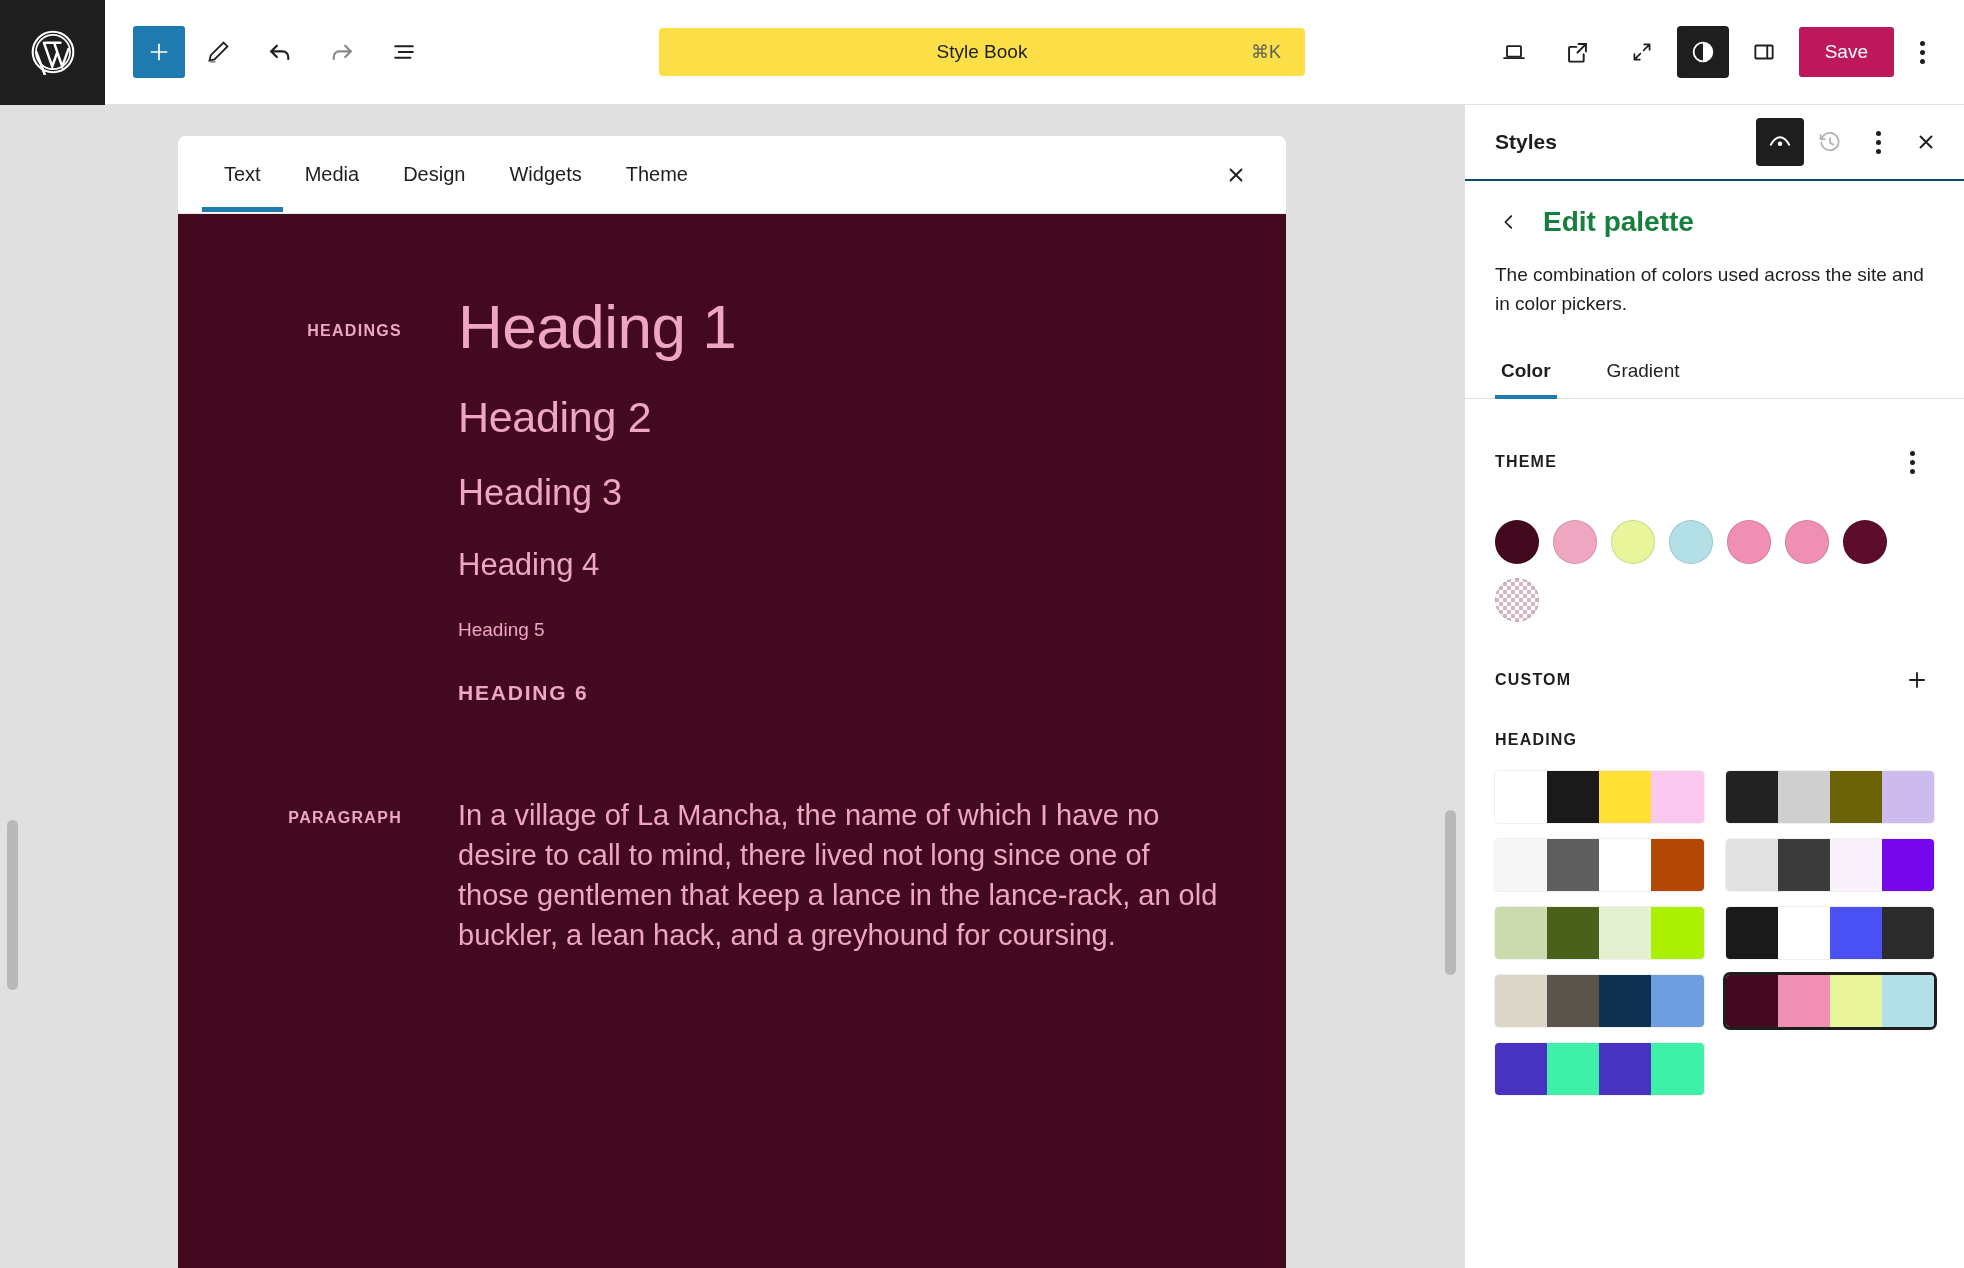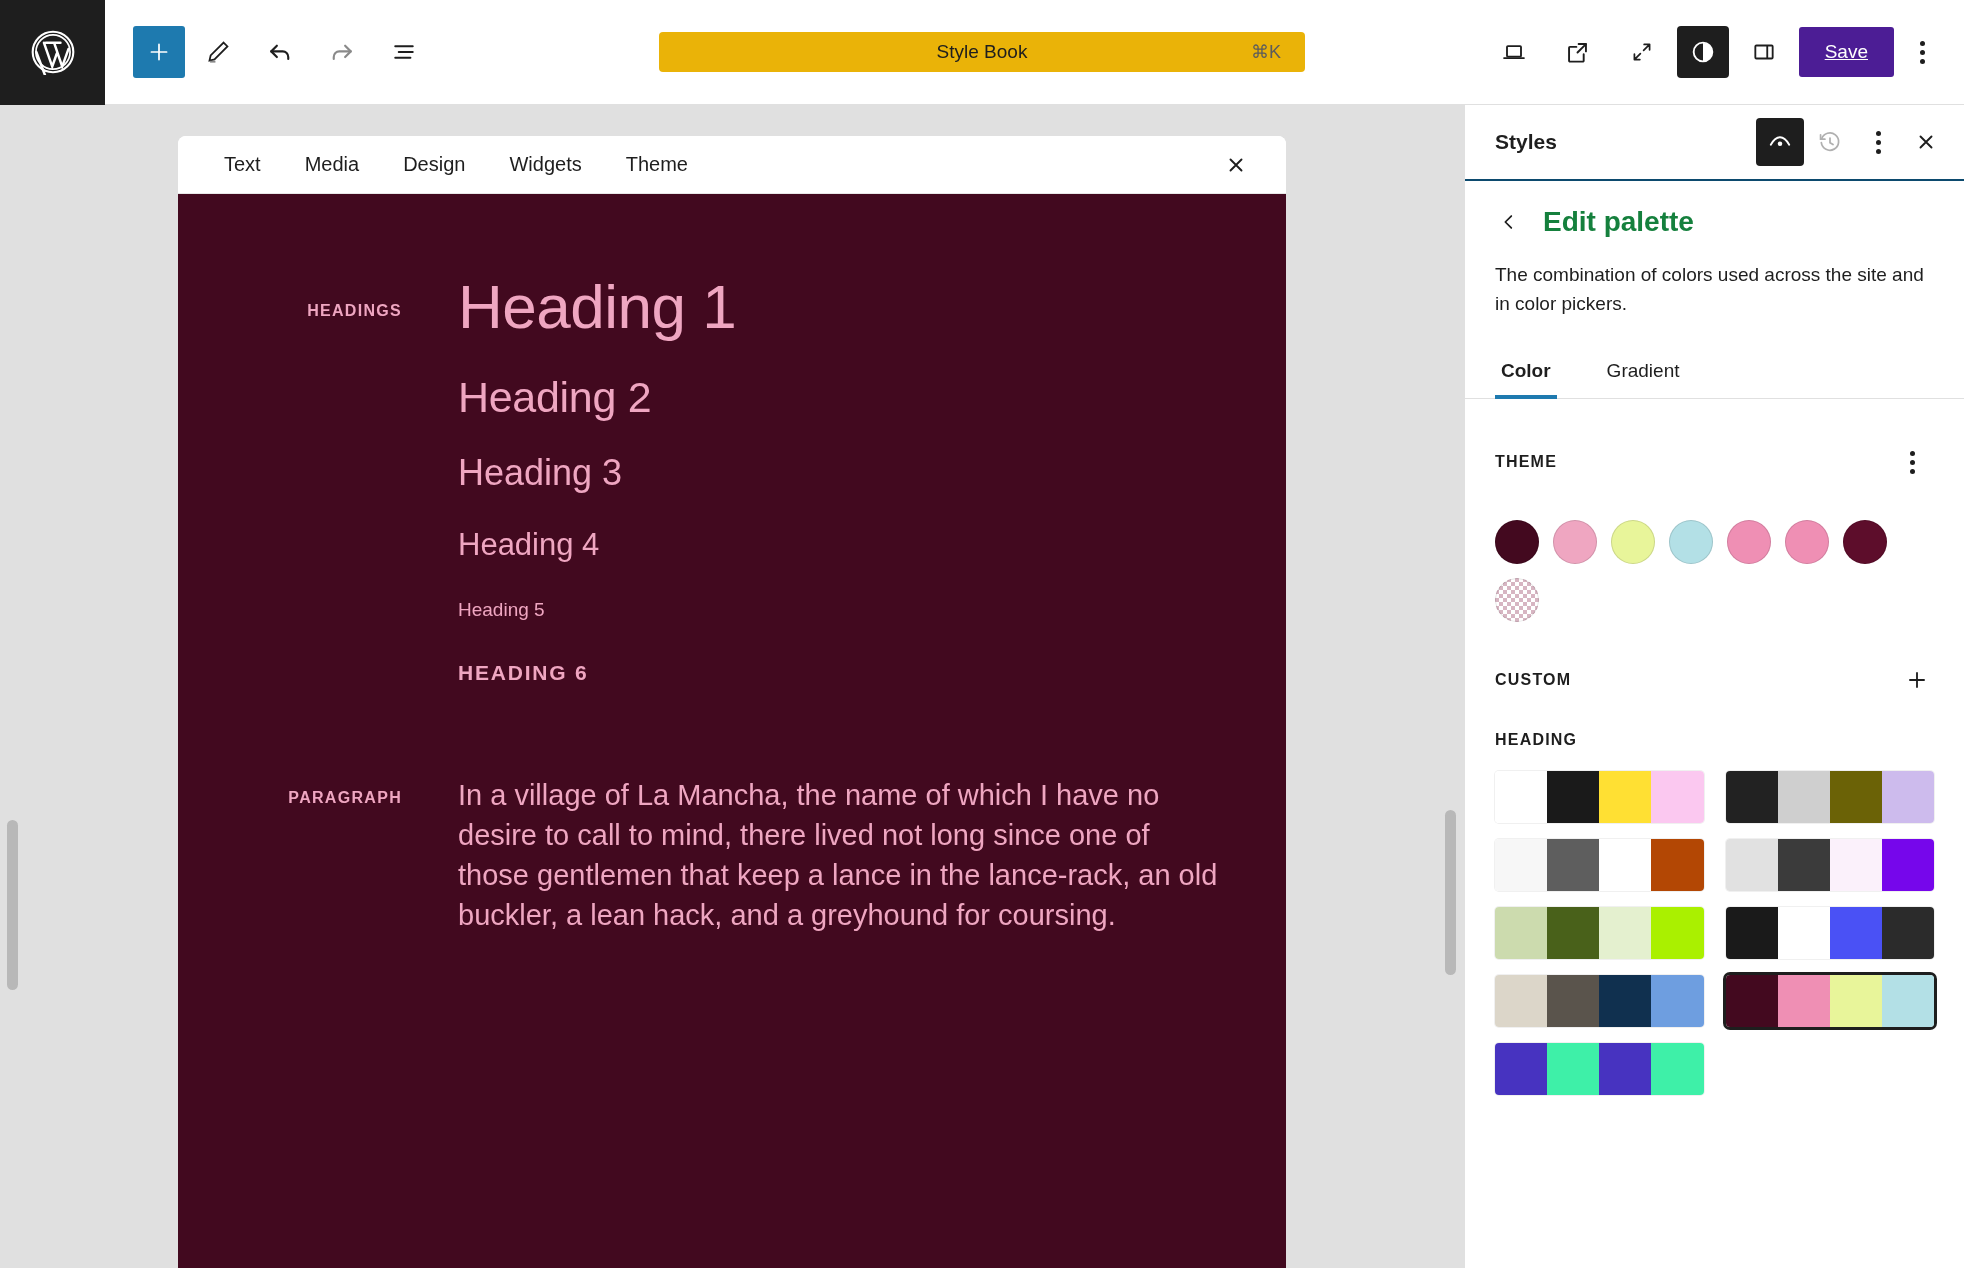--- a/index.html
+++ b/index.html
@@ -31,38 +31,37 @@
     border-radius: 4px; background: none; border: none; cursor: pointer;
   }
   .tb-btn.primary { background: #1e7aaf; width: 52px; height: 52px; border-radius: 3px; }
   .tb-btn svg { display: block; }
 
   .tb-center {
     position: absolute; left: 50%; transform: translateX(-50%);
     width: 646px;
   }
   .cmd-bar {
-    height: 40px; background: #eab308; border-radius: 4px;
+    height: 48px; background: #fde047; border-radius: 4px;
     display: flex; align-items: center; justify-content: center;
     position: relative; cursor: pointer;
   }
   .cmd-bar .cmd-title { font-size: 19px; color: #1e1e1e; }
   .cmd-bar .cmd-shortcut {
     position: absolute; right: 24px; font-size: 18px; color: #5c5c5c;
   }
 
   .tb-right {
     margin-left: auto; display: flex; align-items: center; gap: 6px; padding-right: 20px;
   }
   .tb-btn.dark { background: #1e1e1e; border-radius: 4px; width: 52px; height: 52px; }
   .save-btn {
-    background: #4c1d95; color: #fff; border: none; border-radius: 3px;
+    background: #be185d; color: #fff; border: none; border-radius: 3px;
     height: 50px; padding: 0 26px; font-size: 19px; cursor: pointer;
     font-family: "Liberation Sans", sans-serif;
-    text-decoration: underline;
   }
   .kebab {
     width: 44px; height: 58px; display: flex; flex-direction: column;
     align-items: center; justify-content: center; gap: 4px; cursor: pointer; background:none;border:none;
   }
   .kebab i { width: 5px; height: 5px; border-radius: 50%; background: #1e1e1e; display: block; }
 
   
   .body-row { flex: 1; display: flex; min-height: 0; }
 
@@ -85,21 +84,21 @@
   .scrollbar-track.left .scrollbar-thumb { top: 715px; height: 170px; }
   .scrollbar-track.right .scrollbar-thumb { top: 705px; height: 165px; }
 
   .stylebook {
     width: 1108px; background: #fff;
     border-radius: 8px 8px 0 0; overflow: hidden;
     display: flex; flex-direction: column;
     position: relative; z-index: 2;
   }
   .sb-tabs {
-    height: 58px; display: flex; align-items: center;
+    height: 78px; display: flex; align-items: center;
     padding: 0 24px; position: relative; border-bottom: 1px solid #e8e8e8;
     background: #fff;
   }
   .sb-tab {
     height: 73px; display: flex; align-items: center; padding: 0 22px;
     font-size: 20px; color: #1e1e1e; cursor: pointer; position: relative;
     background: none; border: none; font-family: "Liberation Sans", sans-serif;
   }
   .sb-tab.active::after {
     content: ""; position: absolute; left: 0; right: 0; bottom: -1px;

